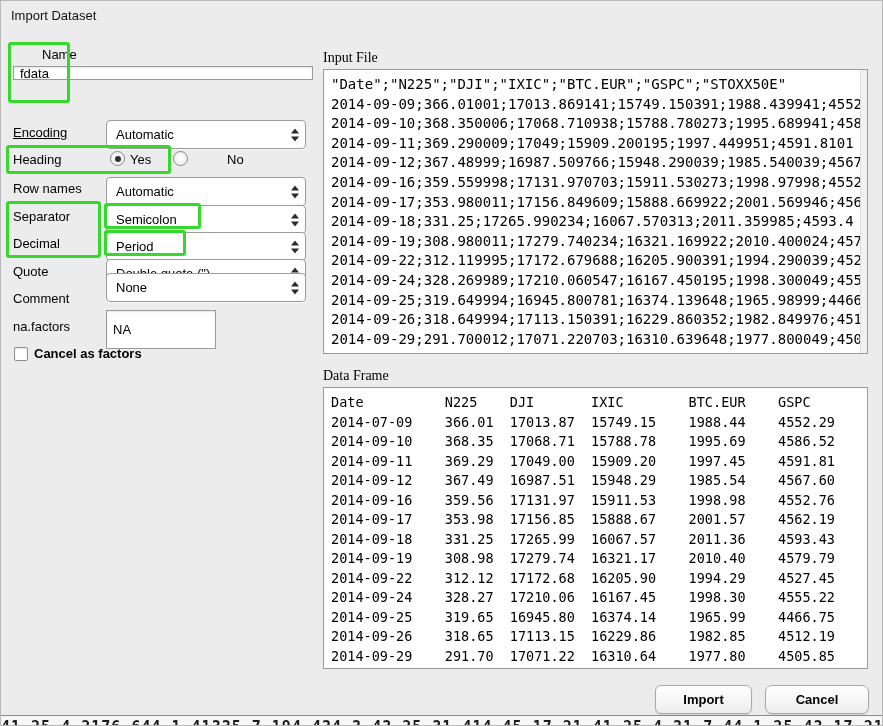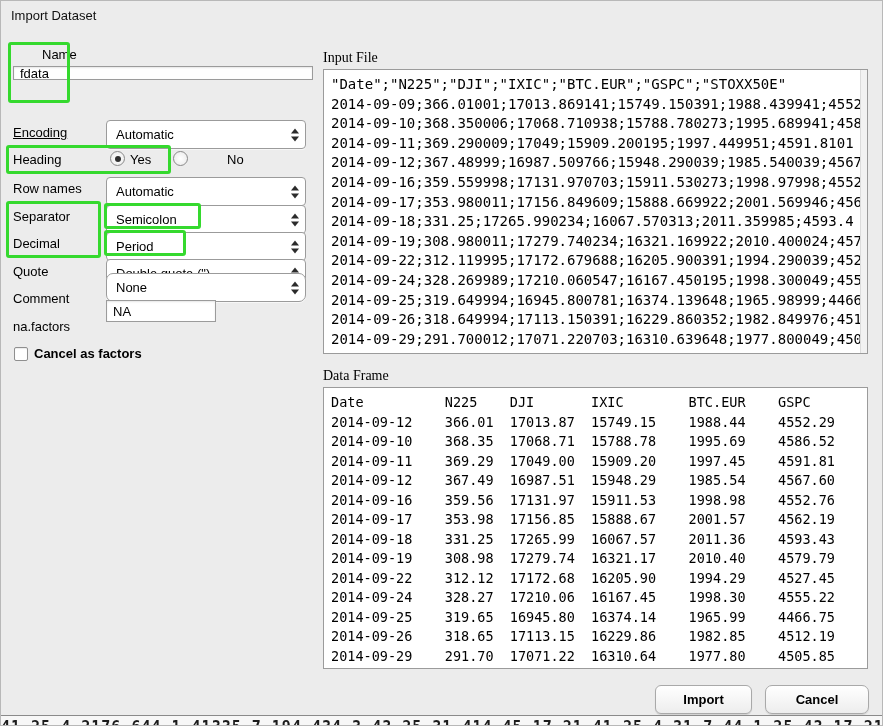--- a/index.html
+++ b/index.html
@@ -139,30 +139,30 @@
   <div class="label" style="left:12px; top:263px;">Quote</div>
   <div class="dd" style="left:105px; top:258px;">
     <span class="val">Double quote (")</span>
     <span class="arrows">
         <i class="up"></i>
         <i class="down"></i>
       </span>
   </div>
 
   <div class="label" style="left:12px; top:290px;">Comment</div>
-  <div class="dd" style="left:105px; top:272px;border-radius:7px;">
+  <div class="dd" style="left:105px; top:272px;">
     <span class="val">None</span>
     <span class="arrows">
         <i class="up"></i>
         <i class="down"></i>
       </span>
   </div>
 
   <div class="label" style="left:12px; top:318px;">na.factors</div>
-  <div class="ti" style="left:105px; top:299px; width:110px; height:22px;">
+  <div class="ti" style="left:105px; top:309px; width:110px; height:39px;">
     <span>NA</span>
   </div>
 
   <span class="checkbox" style="left:13px; top:346px;"></span>
   <div class="label" style="left:33px; top:345px; font-weight:bold;">Cancel as factors</div>
 
   <div class="section-label" style="left:322px; top:49px;">Input File</div>
   <div class="mono-box" id="input-file-box" style="left:322px; top:68px; width:545px; height:285px;">
     <div>
         <div class="mono-line">"Date";"N225";"DJI";"IXIC";"BTC.EUR";"GSPC";"STOXX50E"</div>
@@ -180,21 +180,21 @@
         <div class="mono-line">2014-09-26;318.649994;17113.150391;16229.860352;1982.849976;451</div>
         <div class="mono-line">2014-09-29;291.700012;17071.220703;16310.639648;1977.800049;450</div>
       </div>
     <div class="scroll-track"></div>
   </div>
 
   <div class="section-label" style="left:322px; top:367px;">Data Frame</div>
   <div class="mono-box" id="data-frame-box" style="left:322px; top:386px; width:545px; height:282px;">
     <div>
         <div class="mono-line">Date          N225    DJI       IXIC        BTC.EUR    GSPC</div>
-        <div class="mono-line">2014-09-12    366.01  17013.87  15749.15    1988.44    4552.29</div>
+        <div class="mono-line">2014-07-09    366.01  17013.87  15749.15    1988.44    4552.29</div>
         <div class="mono-line">2014-09-10    368.35  17068.71  15788.78    1995.69    4586.52</div>
         <div class="mono-line">2014-09-11    369.29  17049.00  15909.20    1997.45    4591.81</div>
         <div class="mono-line">2014-09-12    367.49  16987.51  15948.29    1985.54    4567.60</div>
         <div class="mono-line">2014-09-16    359.56  17131.97  15911.53    1998.98    4552.76</div>
         <div class="mono-line">2014-09-17    353.98  17156.85  15888.67    2001.57    4562.19</div>
         <div class="mono-line">2014-09-18    331.25  17265.99  16067.57    2011.36    4593.43</div>
         <div class="mono-line">2014-09-19    308.98  17279.74  16321.17    2010.40    4579.79</div>
         <div class="mono-line">2014-09-22    312.12  17172.68  16205.90    1994.29    4527.45</div>
         <div class="mono-line">2014-09-24    328.27  17210.06  16167.45    1998.30    4555.22</div>
         <div class="mono-line">2014-09-25    319.65  16945.80  16374.14    1965.99    4466.75</div>

